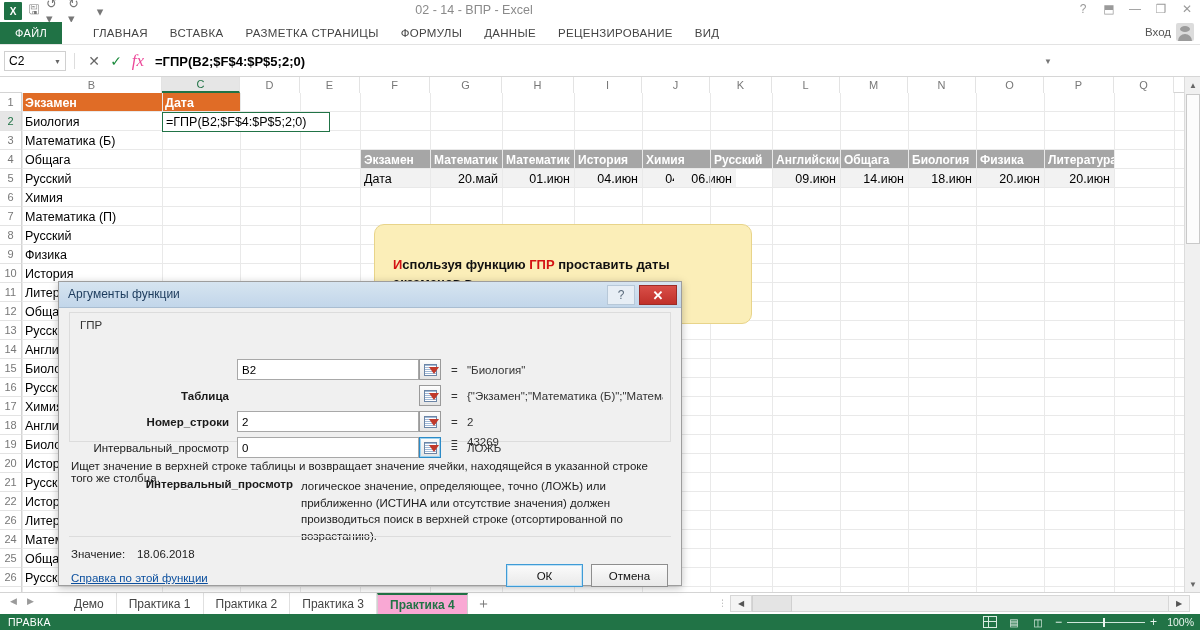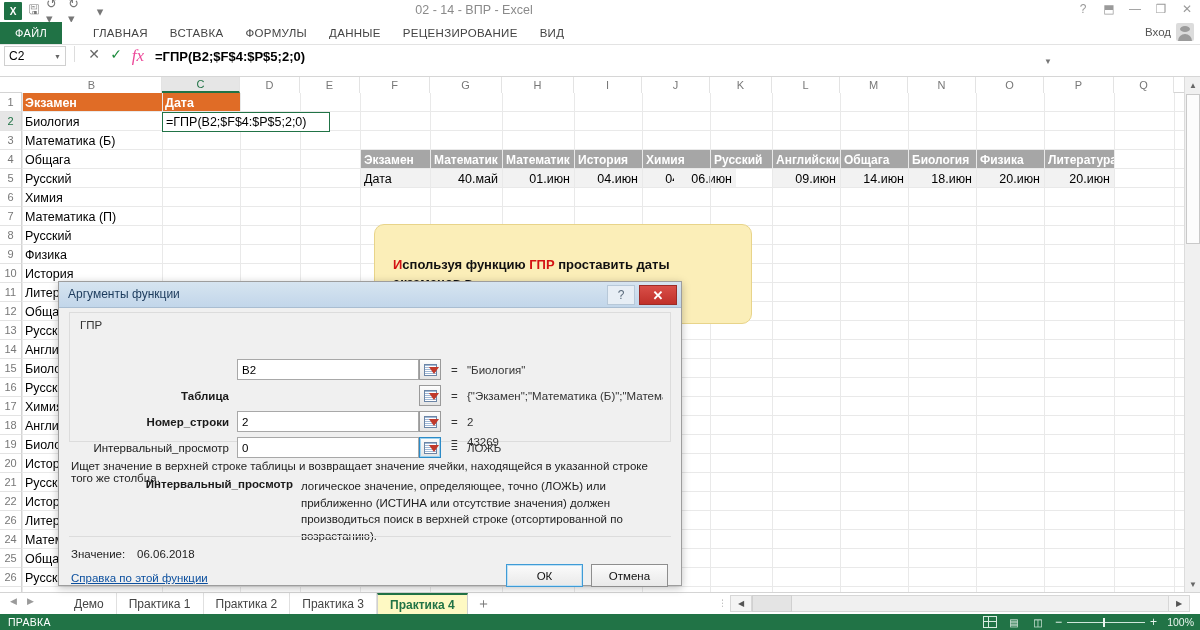--- a/index.html
+++ b/index.html
@@ -36,21 +36,21 @@
   #signin-label { font-size:11.5px; color:#555; }
   #avatar { width:18px; height:18px; background:#dcdcdc; border-radius:2px; position:relative; }
   #avatar:after { content:""; position:absolute; left:4px; top:3px; width:10px; height:6px;
                   border-radius:50%; background:#9b9b9b; }
   #avatar:before { content:""; position:absolute; left:2px; bottom:0px; width:14px; height:7px;
                    border-radius:7px 7px 0 0; background:#9b9b9b; }
   #ribbon-sep { position:absolute; left:0; top:44px; width:1200px; height:1px; background:#e3e3e3; }
 
   
   #fbar { position:absolute; left:0; top:46px; width:1056px; height:30px;
-          background:#fff; display:flex; }
+          background:#fff; display:flex; align-items:center; }
   #namebox { margin-left:4px; width:62px; height:20px; border:1px solid #d0d0d0; background:#fff;
              display:flex; align-items:center; padding:0 4px; font-size:12px; }
   #namebox-txt { flex:1; }
   #namebox-arrow { color:#666; font-size:7px; }
   #fb-sep { width:1px; height:16px; background:#ddd; margin:0 8px; }
   .fb-btn { width:22px; text-align:center; font-size:14px; color:#777; }
   #fb-x { color:#666; }
   #fb-check { color:#1a8a3b; }
   #fb-fx { color:#ec4899; font-style:italic; font-family:"Liberation Serif", serif; font-size:17px; }
   #fb-input { flex:1; height:20px; margin-left:6px; margin-right:16px;
@@ -182,21 +182,21 @@
             background:#fcfcfc; border:1px solid #c9c9c9; }
 
   
   #tabbar { position:absolute; left:0; top:592px; width:1200px; height:22px;
             background:#fff; border-top:1px solid #d4d4d4; }
   #tab-nav { position:absolute; left:10px; top:3px; display:flex; gap:10px; color:#9a9a9a; font-size:9px; }
   #sheettabs { position:absolute; left:62px; top:0; display:flex; align-items:stretch; height:22px; }
   .sheet-tab { padding:0 12px; height:22px; display:flex; align-items:center;
                font-size:12px; color:#444; border-right:1px solid #e0e0e0; background:#fff; }
   .sheet-tab.active { font-weight:bold; color:#217346; border-top:2px solid #217346;
-                      border-right:1px solid #d0d0d0; border-left:1px solid #d0d0d0; background:#fef9c3; }
+                      border-right:1px solid #d0d0d0; border-left:1px solid #d0d0d0; background:#f9a8d4; }
   #addsheet { width:32px; height:22px; display:flex; align-items:center; justify-content:center;
               color:#777; font-size:14px; }
   #hsep { position:absolute; left:718px; top:5px; color:#aaa; font-size:9px; letter-spacing:1px; }
   #hscroll { position:absolute; left:730px; top:2px; width:460px; height:17px; }
   #hs-left { position:absolute; left:0; top:0; width:22px; height:17px; background:#f4f4f4;
              border:1px solid #d7d7d7; display:flex; align-items:center; justify-content:center;
              font-size:8px; color:#555; }
   #hs-track { position:absolute; left:22px; top:0; width:416px; height:17px; background:#f0f0f0;
               border-top:1px solid #d7d7d7; border-bottom:1px solid #d7d7d7; }
   #hs-thumb { position:absolute; left:22px; top:0; width:40px; height:17px; background:#e4e4e4;
@@ -241,20 +241,21 @@
     <div class="winbtn">❐</div>
     <div class="winbtn">✕</div>
   </div>
 </div>
 
 <div id="ribbon">
   <div id="tab-file">ФАЙЛ</div>
   <div id="tab-list">
     <div class="rtab">ГЛАВНАЯ</div>
     <div class="rtab">ВСТАВКА</div>
+    <div class="rtab">РАЗМЕТКА СТРАНИЦЫ</div>
     <div class="rtab">ФОРМУЛЫ</div>
     <div class="rtab">ДАННЫЕ</div>
     <div class="rtab">РЕЦЕНЗИРОВАНИЕ</div>
     <div class="rtab">ВИД</div>
   </div>
   <div id="signin">
     <div id="signin-label">Вход</div>
     <div id="avatar"></div>
   </div>
 </div>
@@ -356,21 +357,21 @@
         <div class="cell cell-white" style="left: 0px; top: 437px; width: 139px;">Математика (П)</div>
         <div class="cell cell-white" style="left: 0px; top: 456px; width: 139px;">Общага</div>
         <div class="cell cell-white" style="left: 0px; top: 475px; width: 139px;">Русский</div>
         <div class="cell cell-white" style="left: 0px; top: 494px; width: 139px;">Литература</div>
       </div>
 
     <div id="lookup-container">
         <div class="lk-hdr" style="left: 338px; top: 57px; width: 70px;">Экзамен</div>
         <div class="lk-val" style="left: 338px; top: 76px; width: 70px;">Дата</div>
         <div class="lk-hdr" style="left: 408px; top: 57px; width: 72px;">Математик</div>
-        <div class="lk-val right" style="left: 408px; top: 76px; width: 72px;">40.май</div>
+        <div class="lk-val right" style="left: 408px; top: 76px; width: 72px;">20.май</div>
         <div class="lk-hdr" style="left: 480px; top: 57px; width: 72px;">Математик</div>
         <div class="lk-val right" style="left: 480px; top: 76px; width: 72px;">01.июн</div>
         <div class="lk-hdr" style="left: 552px; top: 57px; width: 68px;">История</div>
         <div class="lk-val right" style="left: 552px; top: 76px; width: 68px;">04.июн</div>
         <div class="lk-hdr" style="left: 620px; top: 57px; width: 68px;">Химия</div>
         <div class="lk-val right" style="left: 620px; top: 76px; width: 68px;">04.июн</div>
         <div class="lk-hdr" style="left: 688px; top: 57px; width: 62px;">Русский</div>
         <div class="lk-val right" style="left: 652px; top: 76px; width: 62px;">06.июн</div>
         <div class="lk-hdr" style="left: 750px; top: 57px; width: 68px;">Английский</div>
         <div class="lk-val right" style="left: 750px; top: 76px; width: 68px;">09.июн</div>
@@ -492,21 +493,21 @@
 
     <div id="resulteq">=</div>
     <div id="resultval">43269</div>
 
     <div id="desc1">Ищет значение в верхней строке таблицы и возвращает значение ячейки, находящейся в указанной строке того же столбца.</div>
     <div id="argdesc-lbl">Интервальный_просмотр</div>
     <div id="argdesc-txt">логическое значение, определяющее, точно (ЛОЖЬ) или приближенно (ИСТИНА или отсутствие значения) должен производиться поиск в верхней строке (отсортированной по возрастанию).</div>
 
     <div id="dlg-divider"></div>
     <div id="val-lbl">Значение:</div>
-    <div id="val-num">06.06.2018</div>
+    <div id="val-num">18.06.2018</div>
     <div id="helplink">Справка по этой функции</div>
     <div id="btn-ok">ОК</div>
     <div id="btn-cancel">Отмена</div>
   </div>
 </div>
 
 <div id="tabbar">
   <div id="tab-nav">
     <span>◀</span>
     <span>▶</span>

